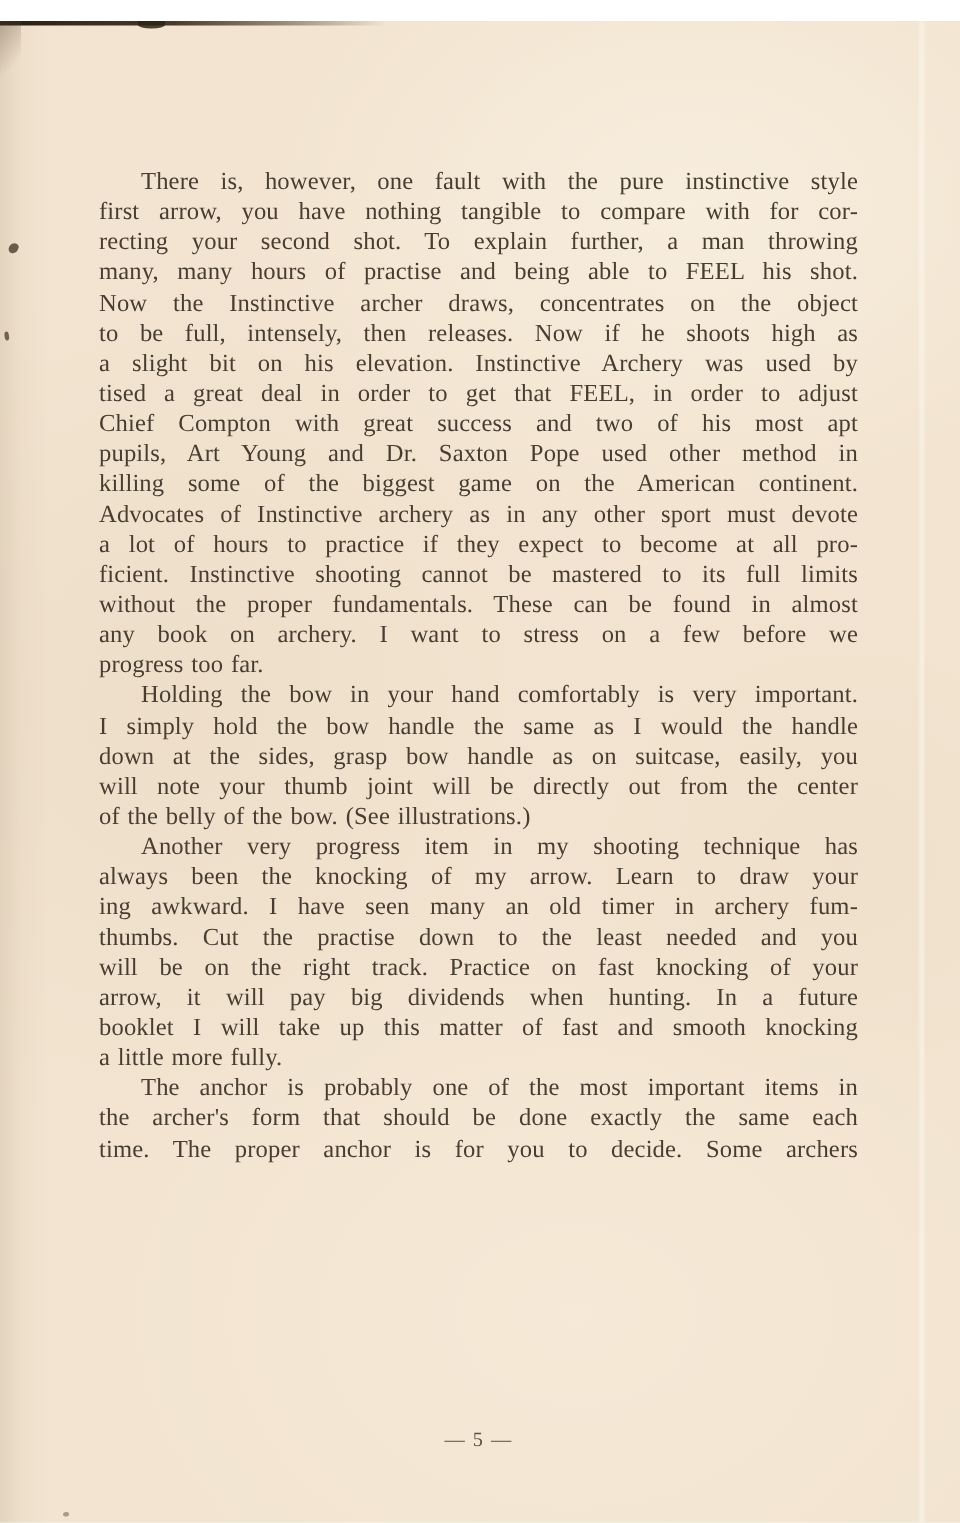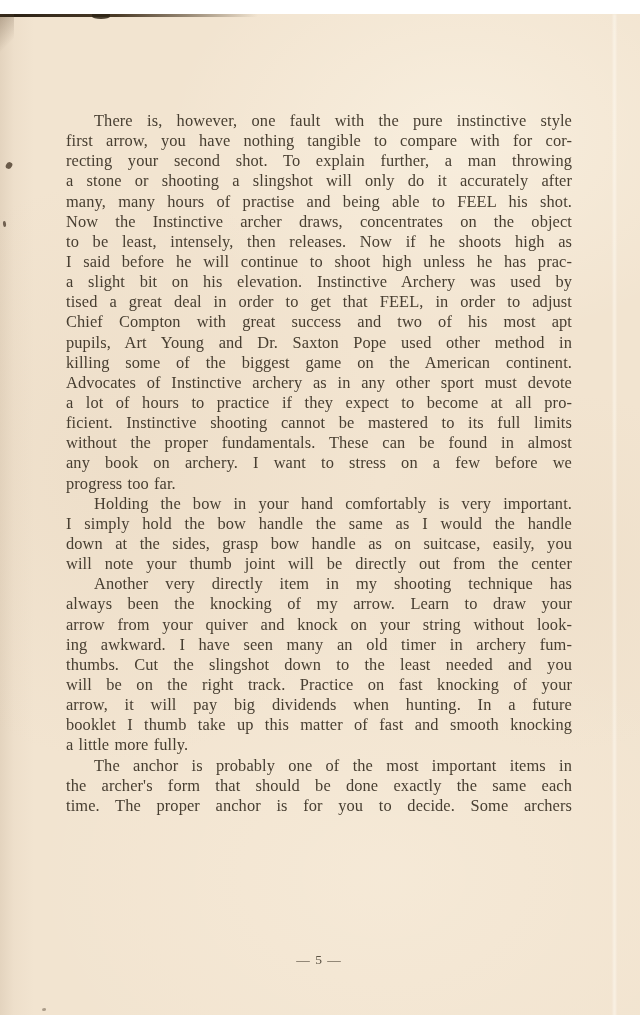--- a/index.html
+++ b/index.html
@@ -103,48 +103,46 @@
   <div class="top-scratch-blob"></div>
   <div class="corner-fold"></div>
   <div class="speck s1"></div>
   <div class="speck s2"></div>
   <div class="speck s3"></div>
 
   <div class="textblock">
       <div class="line indent">There is, however, one fault with the pure instinctive style</div>
       <div class="line">first arrow, you have nothing tangible to compare with for cor-</div>
       <div class="line">recting your second shot.  To explain further, a man throwing</div>
-      <div class="line">a stone or shooting a slingshot will only do it accurately after</div>
       <div class="line">many, many hours of practise and being able to FEEL his shot.</div>
       <div class="line">Now the Instinctive archer draws, concentrates on the object</div>
-      <div class="line">to be least, intensely, then releases.  Now if he shoots high as</div>
-      <div class="line">I said before he will continue to shoot high unless he has prac-</div>
+      <div class="line">to be full, intensely, then releases.  Now if he shoots high as</div>
       <div class="line">a slight bit on his elevation.  Instinctive Archery was used by</div>
       <div class="line">tised a great deal in order to get that FEEL, in order to adjust</div>
       <div class="line">Chief Compton with great success and two of his most apt</div>
       <div class="line">pupils, Art Young and Dr. Saxton Pope used other method in</div>
       <div class="line">killing some of the biggest game on the American continent.</div>
       <div class="line">Advocates of Instinctive archery as in any other sport must devote</div>
       <div class="line">a lot of hours to practice if they expect to become at all pro-</div>
       <div class="line">ficient.  Instinctive shooting cannot be mastered to its full limits</div>
       <div class="line">without the proper fundamentals.  These can be found in almost</div>
       <div class="line">any book on archery.  I want to stress on a few before we</div>
       <div class="line last">progress too far.</div>
       <div class="line indent">Holding the bow in your hand comfortably is very important.</div>
       <div class="line">I simply hold the bow handle the same as I would the handle</div>
       <div class="line">down at the sides, grasp bow handle as on suitcase, easily, you</div>
       <div class="line">will note your thumb joint will be directly out from the center</div>
-      <div class="line indent">Another very directly item in my shooting technique has</div>
+      <div class="line last">of the belly of the bow.  (See illustrations.)</div>
+      <div class="line indent">Another very progress item in my shooting technique has</div>
       <div class="line">always been the knocking of my arrow.  Learn to draw your</div>
-      <div class="line">arrow from your quiver and knock on your string without look-</div>
       <div class="line">ing awkward.  I have seen many an old timer in archery fum-</div>
-      <div class="line">thumbs.  Cut the slingshot down to the least needed and you</div>
+      <div class="line">thumbs.  Cut the practise down to the least needed and you</div>
       <div class="line">will be on the right track.  Practice on fast knocking of your</div>
       <div class="line">arrow, it will pay big dividends when hunting.  In a future</div>
-      <div class="line">booklet I thumb take up this matter of fast and smooth knocking</div>
+      <div class="line">booklet I will take up this matter of fast and smooth knocking</div>
       <div class="line last">a little more fully.</div>
       <div class="line indent">The anchor is probably one of the most important items in</div>
       <div class="line">the archer's form that should be done exactly the same each</div>
       <div class="line">time.  The proper anchor is for you to decide.  Some archers</div>
     </div>
 
   <div class="page-number">— 5 —</div>
 </div>
 
 </body></html>

